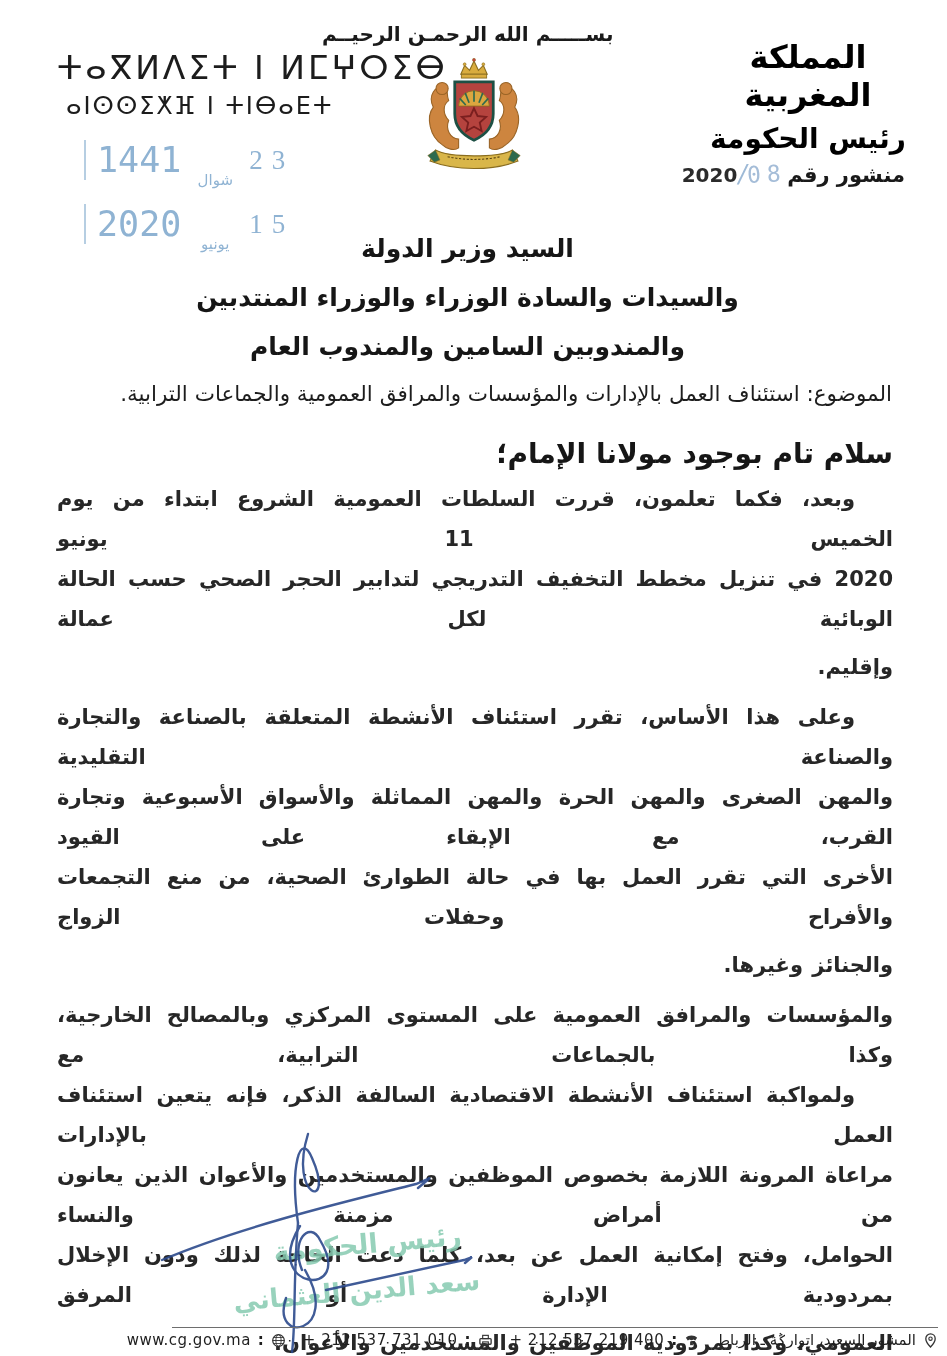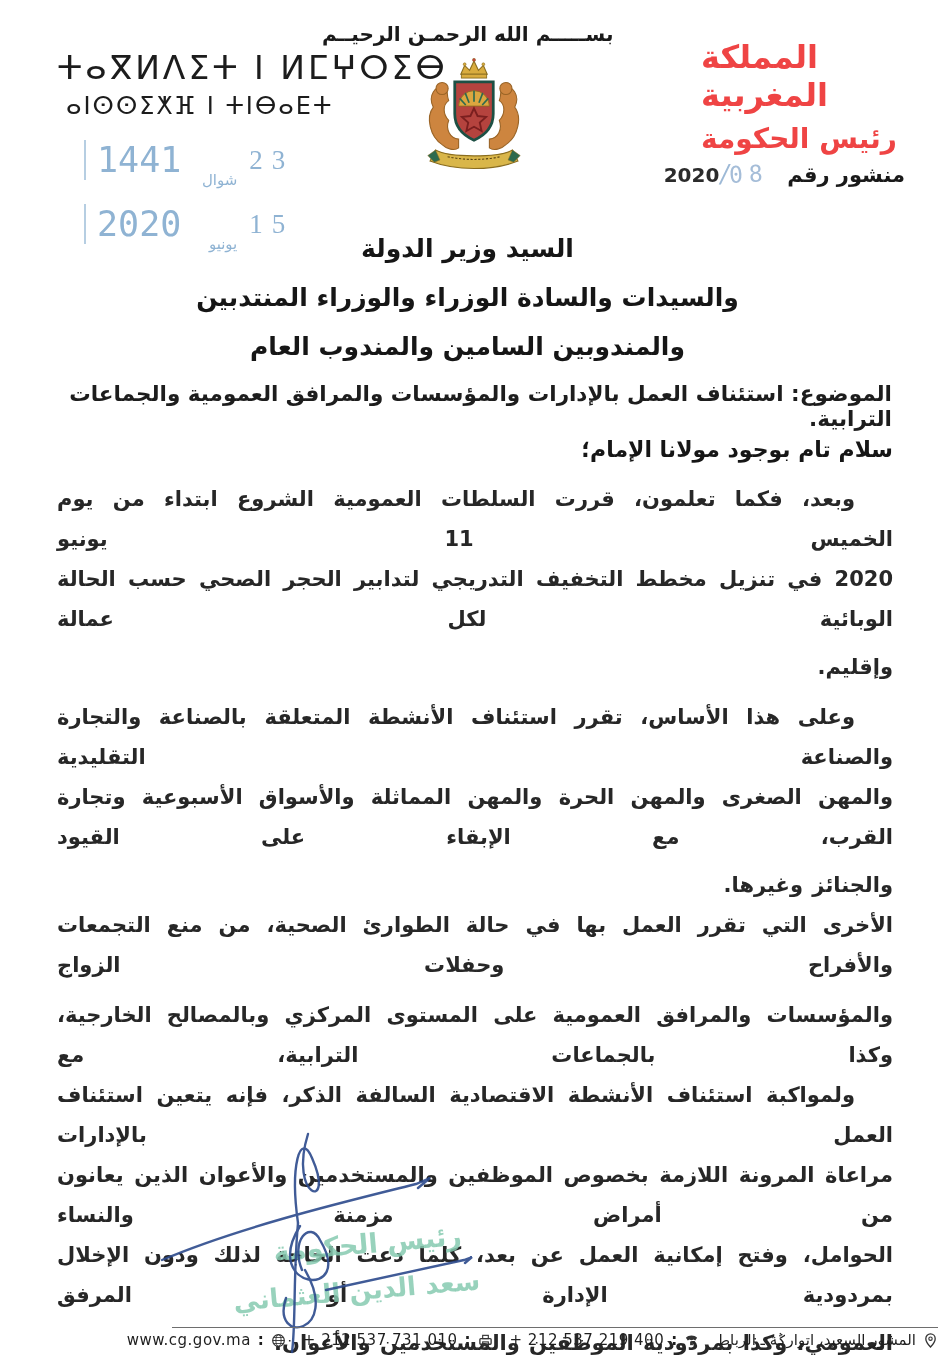--- a/index.html
+++ b/index.html
@@ -8,40 +8,40 @@
   .page {
     position:relative; width:947px; height:1356px; margin:0 auto;
     background:#ffffff; overflow:hidden; color:#262626;
   }
   
   .tifinagh1 { position:absolute; top:48px; left:57px; font-size:33px; letter-spacing:3px; color:#1c1c1c; }
   .tifinagh2 { position:absolute; top:92px; left:66px; font-size:24px; letter-spacing:2px; color:#1c1c1c; }
   .date-stamp { position:absolute; top:131px; left:84px; color:#8fb3d3; }
   .stamp-row { display:flex; align-items:center; gap:12px; margin-bottom:6px; }
   .stamp-yr { font-family:"DejaVu Sans Mono", monospace; font-size:35px; border-left:2px solid rgba(143,179,211,.65); padding-left:11px; }
-  .stamp-month { font-size:15px; width:44px; text-align:right; padding-top:4px;margin-top:36px; }
+  .stamp-month { font-size:15px; width:44px; text-align:center; padding-top:4px;margin-top:36px; }
   .stamp-day { font-family:Liberation Serif, serif; font-size:27px; letter-spacing:9px; }
   
   .bismillah { position:absolute; top:22px; left:50%; transform:translateX(-52%); font-size:20px; font-weight:bold; white-space:nowrap; color:#1a1a1a; }
   .coat { position:absolute; top:54px; left:50%; transform:translateX(-50%); width:132px; height:124px; }
   
-  .kingdom-block { position:absolute; top:38px; right:16px; width:230px; color:#ef4444; }
+  .kingdom-block { position:absolute; top:38px; right:24px; width:230px; text-align:center; color:#000000; }
   .kingdom-title { font-size:32px; font-weight:bold; }
   .office-title { font-size:28px; font-weight:bold; margin-top:8px; }
   .circular-line { position:absolute; top:160px; right:42px; display:flex; align-items:baseline; direction:ltr; }
   .circ-year { font-size:20px; font-weight:bold; color:#2b2b2b; }
   .circ-slash { font-size:24px; color:#9db9d6; font-style:italic; margin:0 1px; }
   .circ-num { font-size:23px; color:#a5bdd8; letter-spacing:6px; transform:rotate(-3deg); font-family:"DejaVu Sans Mono", monospace; }
-  .circ-label { font-size:21px; font-weight:bold; margin-left:18px; color:#1a1a1a; }
+  .circ-label { font-size:21px; font-weight:bold; color:#1a1a1a; }
   
   .addressees { position:absolute; top:224px; left:0; right:12px; text-align:center; direction:rtl; }
   .addressee { font-size:25px; font-weight:bold; line-height:49px; color:#161616; }
   
-  .subject { position:absolute; top:381px; right:55px; left:55px; direction:rtl; font-size:21.5px; font-weight:bold; color:#1d1d1d; }
-  .greeting { position:absolute; top:437px; right:54px; direction:rtl; font-size:22px; font-weight:bold; color:#161616; }
+  .subject { position:absolute; top:381px; right:55px; left:55px; direction:rtl; font-size:21.5px; font-weight:normal; color:#1d1d1d; }
+  .greeting { position:absolute; top:437px; right:54px; direction:rtl; font-size:28px; font-weight:bold; color:#161616; }
   
   .bodytext { position:absolute; top:479px; left:57px; right:54px; direction:rtl; font-size:21px; font-weight:bold; color:#272727; }
   .para { margin-bottom:10px; }
   .para .line { line-height:40px; text-align:justify; text-align-last:justify; word-spacing:2px; }
   .para .line.first { text-indent:38px; }
   .para .line.last { text-align-last:right;margin-top:8px; }
   
   .signature { position:absolute; left:150px; top:1128px; width:340px; height:228px; pointer-events:none; }
   .sig-stamp { position:absolute; direction:rtl; color:rgba(134,202,176,.85); font-weight:bold; transform:rotate(-5deg); white-space:nowrap; }
   .sig-stamp.l1 { top:100px; right:28px; font-size:27px; letter-spacing:6px; }
@@ -144,22 +144,22 @@
 
   <div class="bodytext">
     <div class="para">
       <div class="line first">وبعد، فكما تعلمون، قررت السلطات العمومية الشروع ابتداء من يوم الخميس 11 يونيو</div>
       <div class="line">2020 في تنزيل مخطط التخفيف التدريجي لتدابير الحجر الصحي حسب الحالة الوبائية لكل عمالة</div>
       <div class="line last">وإقليم.</div>
     </div>
     <div class="para">
       <div class="line first">وعلى هذا الأساس، تقرر استئناف الأنشطة المتعلقة بالصناعة والتجارة والصناعة التقليدية</div>
       <div class="line">والمهن الصغرى والمهن الحرة والمهن المماثلة والأسواق الأسبوعية وتجارة القرب، مع الإبقاء على القيود</div>
+      <div class="line">الأخرى التي تقرر العمل بها في حالة الطوارئ الصحية، من منع التجمعات والأفراح وحفلات الزواج</div>
       <div class="line last">والجنائز وغيرها.</div>
-      <div class="line">الأخرى التي تقرر العمل بها في حالة الطوارئ الصحية، من منع التجمعات والأفراح وحفلات الزواج</div>
     </div>
     <div class="para">
       <div class="line">والمؤسسات والمرافق العمومية على المستوى المركزي وبالمصالح الخارجية، وكذا بالجماعات الترابية، مع</div>
       <div class="line first">ولمواكبة استئناف الأنشطة الاقتصادية السالفة الذكر، فإنه يتعين استئناف العمل بالإدارات</div>
       <div class="line">مراعاة المرونة اللازمة بخصوص الموظفين والمستخدمين والأعوان الذين يعانون من أمراض مزمنة والنساء</div>
       <div class="line">الحوامل، وفتح إمكانية العمل عن بعد، كلما دعت الحاجة لذلك ودون الإخلال بمردودية الإدارة أو المرفق</div>
       <div class="line last">العمومي، وكذا بمردودية الموظفين والمستخدمين والأعوان.</div>
     </div>
     <div class="para">
       <div class="line first">وإني أدعوكم إلى إعطاء تعليماتكم للمسؤولين وعموم الموظفين والمستخدمين والأعوان</div>

